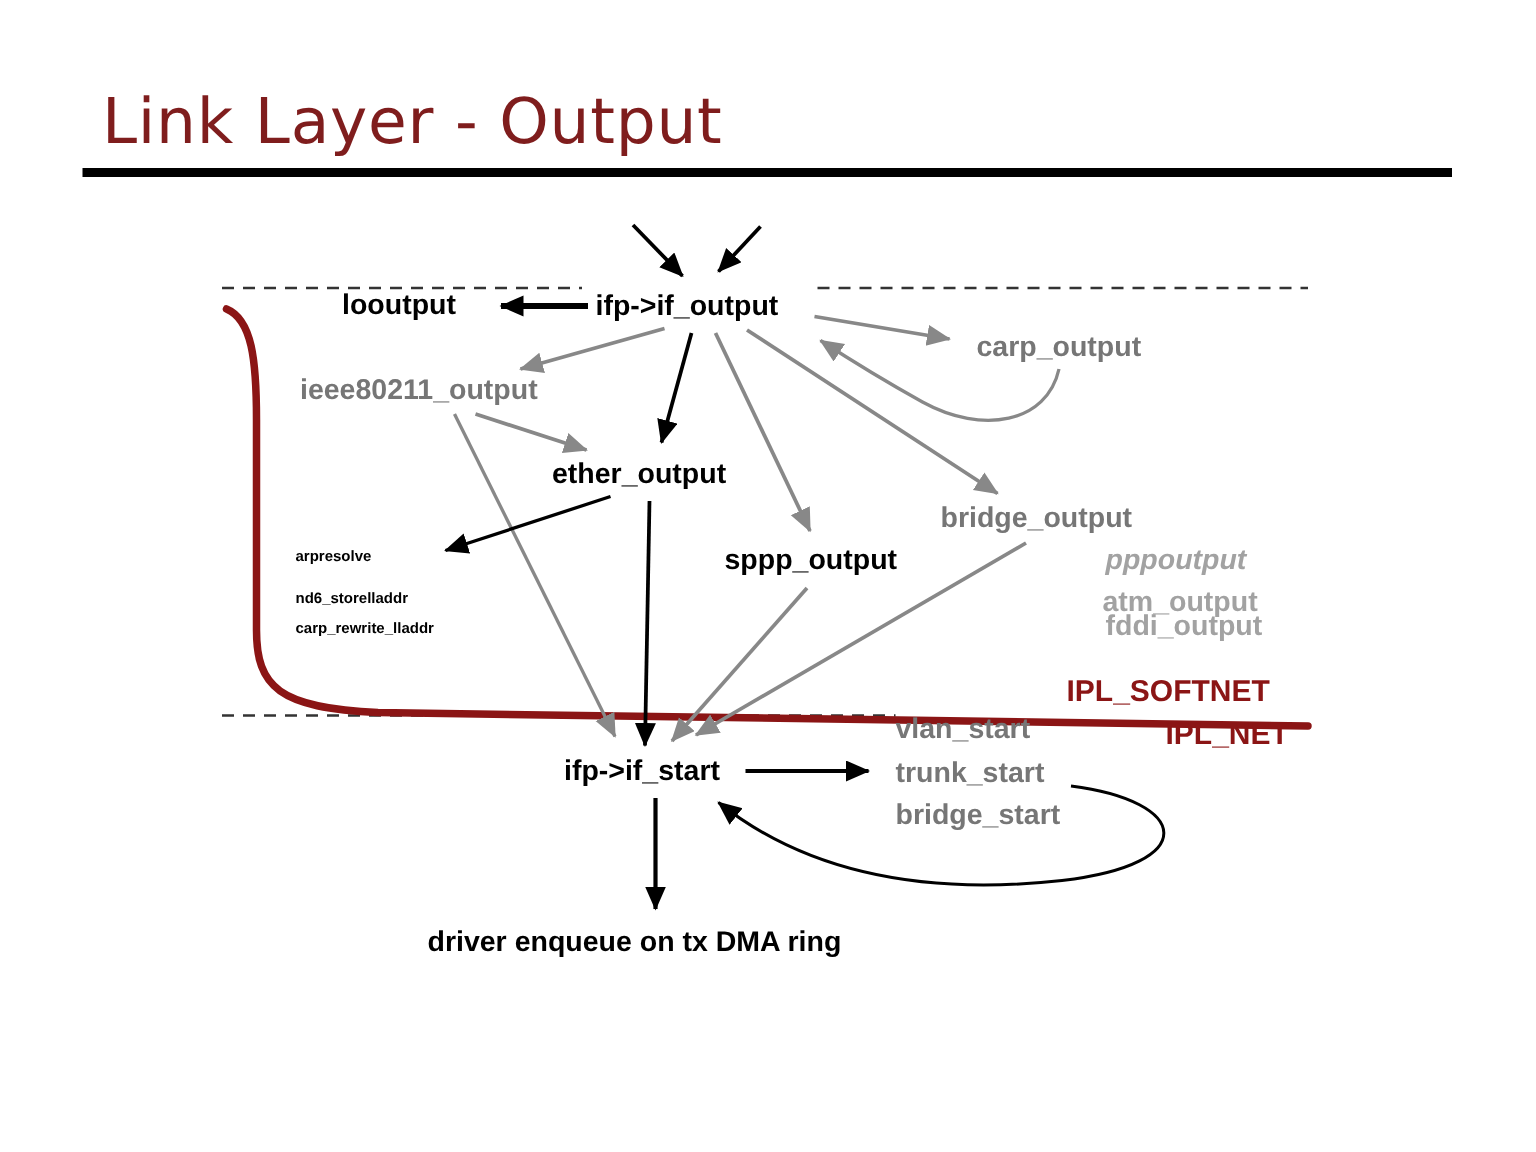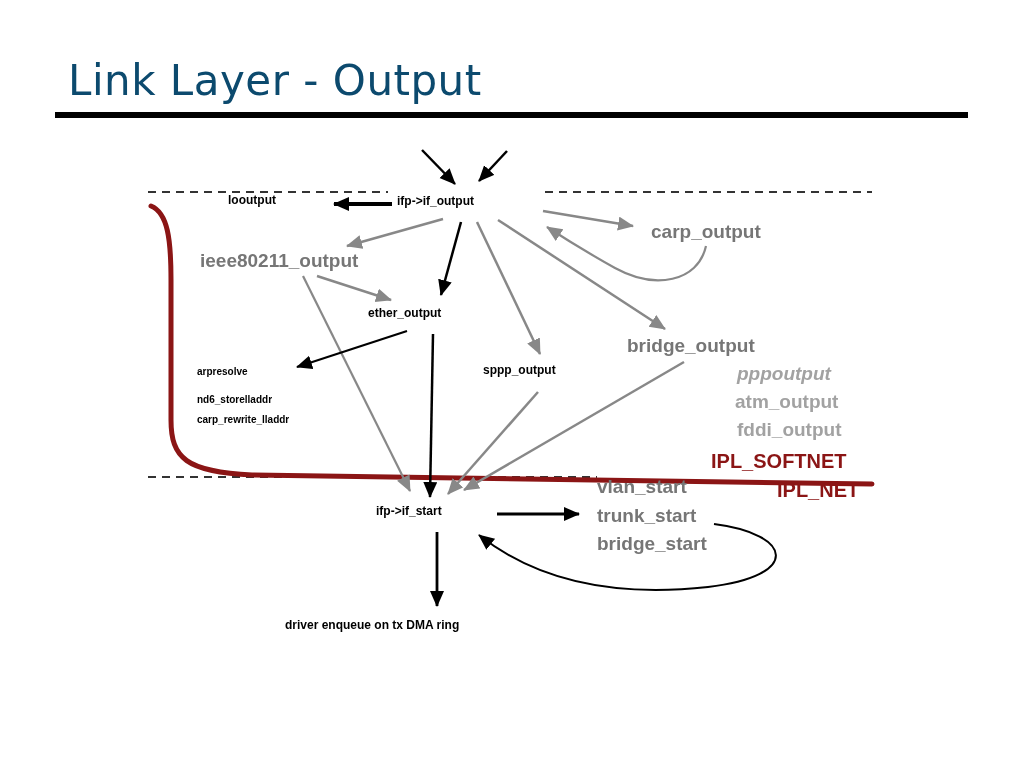--- a/index.html
+++ b/index.html
@@ -4,31 +4,31 @@
 <style>
   html,body{margin:0;padding:0;}
   body{
     width:1024px;height:768px;position:relative;overflow:hidden;
     background:#ffffff;
     font-family:"Liberation Sans","DejaVu Sans",sans-serif;
   }
   .slide-title{
     position:absolute;left:68px;top:56px;
     font-family:"DejaVu Sans","Liberation Sans",sans-serif;
-    font-size:42px;font-weight:400;color:#0c4a6e;letter-spacing:0.5px;
+    font-size:42px;font-weight:400;color:#7f1d1d;letter-spacing:0.5px;
     white-space:nowrap;
   }
   .title-rule{
     position:absolute;left:55px;top:112px;width:913px;height:6px;background:#000;
   }
   .diagram-svg{position:absolute;left:0;top:0;width:1024px;height:768px;}
   .lbl{
     position:absolute;font-weight:bold;white-space:nowrap;line-height:1.1;
   }
-  .n-black{color:#000;font-size:12px;}
+  .n-black{color:#000;font-size:19px;}
   .n-gray{color:#767676;font-size:19px;}
   .n-faded{color:#a2a2a2;font-size:19px;}
   .n-small{color:#000;font-size:10px;}
   .n-red{color:#8b1515;font-size:20px;}
 </style>
 </head>
 <body>
 
 <div class="slide-title">Link Layer - Output</div>
 <div class="title-rule"></div>
@@ -87,21 +87,21 @@
 
 <div class="lbl n-black" style="left:228px;top:194px;">looutput</div>
 <div class="lbl n-black" style="left:397px;top:195px;">ifp-&gt;if_output</div>
 <div class="lbl n-gray" style="left:651px;top:222px;">carp_output</div>
 <div class="lbl n-gray" style="left:200px;top:251px;">ieee80211_output</div>
 <div class="lbl n-black" style="left:368px;top:307px;">ether_output</div>
 <div class="lbl n-gray" style="left:627px;top:336px;">bridge_output</div>
 <div class="lbl n-black" style="left:483px;top:364px;">sppp_output</div>
 <div class="lbl n-faded" style="left:737px;top:364px;font-style:italic;">pppoutput</div>
 <div class="lbl n-faded" style="left:735px;top:392px;">atm_output</div>
-<div class="lbl n-faded" style="left:737px;top:420px;text-align:right;">fddi_output</div>
+<div class="lbl n-faded" style="left:737px;top:408px;text-align:right;">fddi_output</div>
 
 <div class="lbl n-small" style="left:197px;top:366px;">arpresolve</div>
 <div class="lbl n-small" style="left:197px;top:394px;">nd6_storelladdr</div>
 <div class="lbl n-small" style="left:197px;top:414px;">carp_rewrite_lladdr</div>
 
 <div class="lbl n-red" style="left:711px;top:450px;">IPL_SOFTNET</div>
 <div class="lbl n-red" style="left:777px;top:479px;">IPL_NET</div>
 
 <div class="lbl n-black" style="left:376px;top:505px;">ifp-&gt;if_start</div>
 <div class="lbl n-gray" style="left:597px;top:477px;">vlan_start</div>

